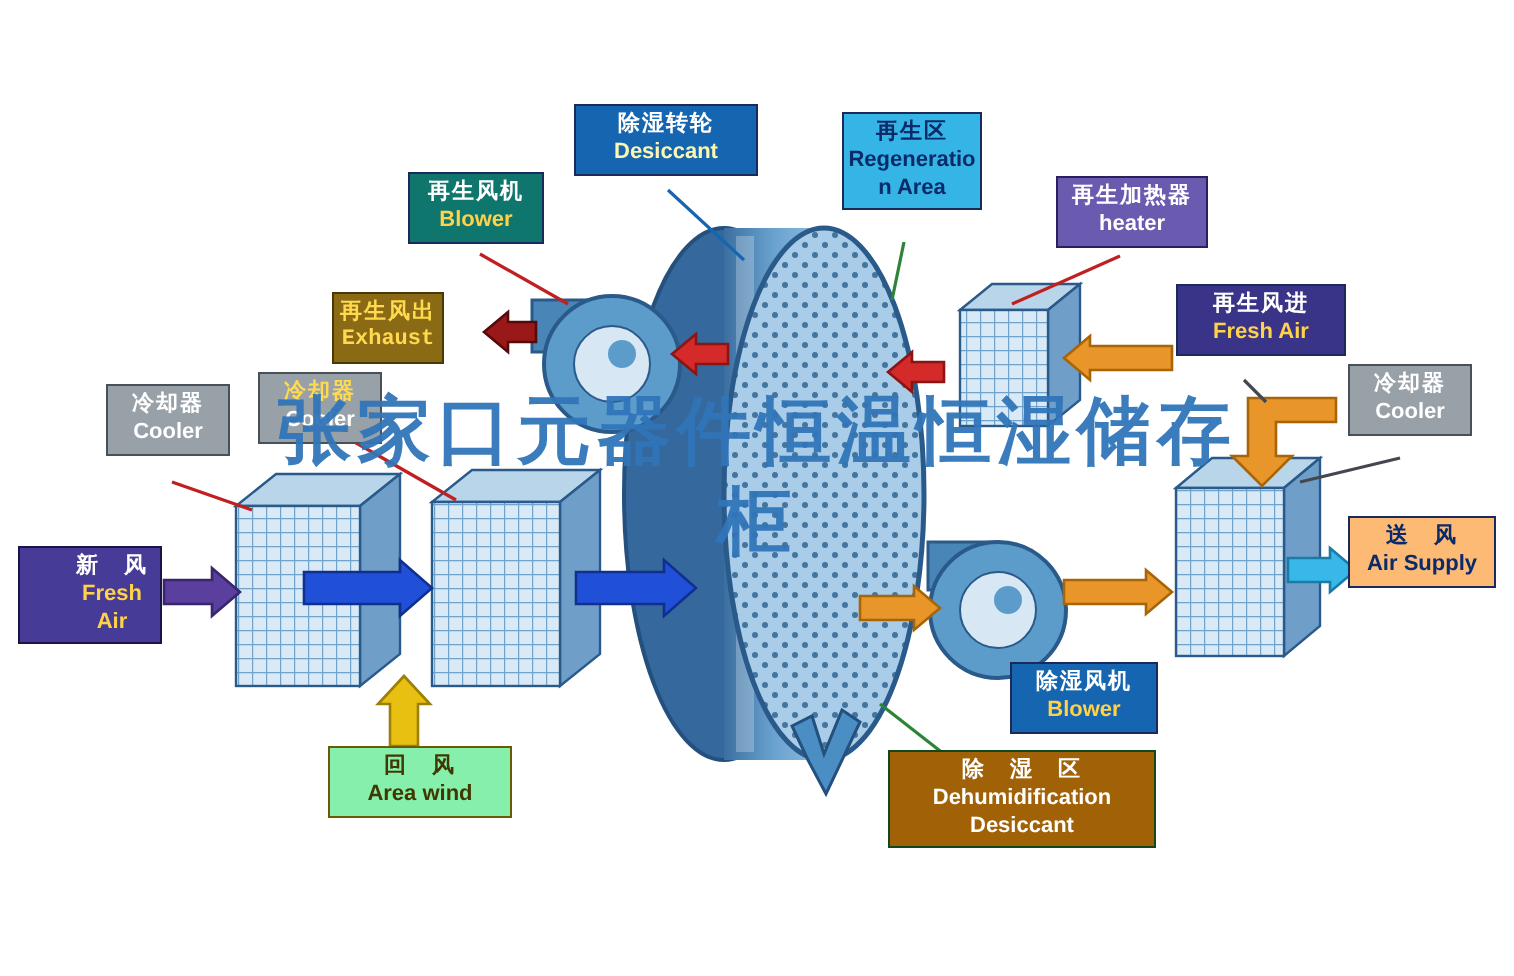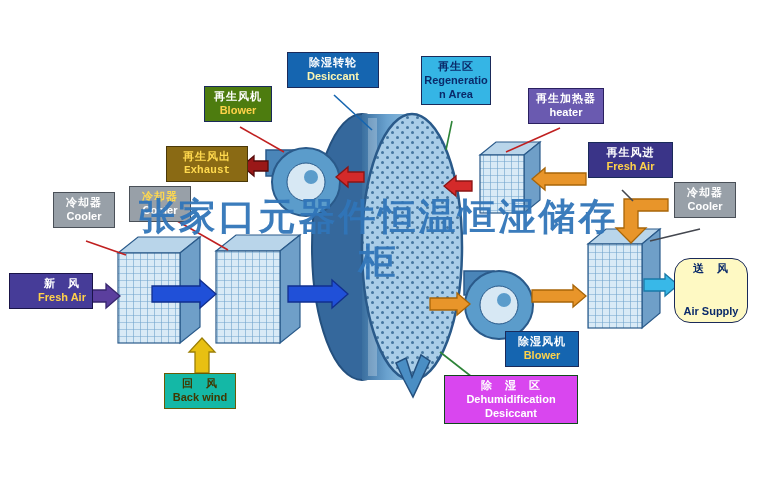--- a/index.html
+++ b/index.html
@@ -103,41 +103,41 @@
       <line x1="452" y1="121" x2="446" y2="150" stroke="#2d8438"></line>
       <line x1="560" y1="128" x2="506" y2="152" stroke="#c02020"></line>
       <line x1="700" y1="229" x2="650" y2="241" stroke="#44474f"></line>
       <line x1="622" y1="190" x2="633" y2="201" stroke="#44474f"></line>
       <line x1="472" y1="377" x2="440" y2="352" stroke="#2d8438"></line>
     </g>
 
     <path d="M396,363 L406,358 L412,377 L421,355 L430,361 L413,397 L404,380 Z" fill="#4a8ec4" stroke="#24507e" stroke-width="1.5"></path>
   </svg>
 
-  <div class="lbl" style="left:204px;top:86px;width:68px;background:#4d7c0f;">
+  <div class="lbl" style="left:204px;top:86px;width:68px;background:#0f766e;">
     <div class="zh" style="color:#ffffff;">再生风机</div>
     <div class="en" style="color:#ffd24a;">Blower</div>
   </div>
 
   <div class="lbl" style="left:287px;top:52px;width:92px;background:#1565b0;">
     <div class="zh" style="color:#ffffff;">除湿转轮</div>
     <div class="en" style="color:#fdf6b2;text-align:center;">Desiccant</div>
   </div>
 
   <div class="lbl" style="left:528px;top:88px;width:76px;background:#6a5ab0;border-color:#2a2060;">
     <div class="zh" style="color:#ffffff;">再生加热器</div>
     <div class="en" style="color:#ffffff;">heater</div>
   </div>
 
   <div class="lbl" style="left:421px;top:56px;width:70px;background:#35b5e5;">
     <div class="zh" style="color:#0a2a6a;">再生区</div>
     <div class="en wrap" style="color:#0a2a6a;">Regeneration Area</div>
   </div>
 
-  <div class="lbl" style="left:166px;top:146px;width:82px;background:#8a6a14;border-color:#4a3808;">
+  <div class="lbl" style="left:166px;top:146px;width:56px;background:#8a6a14;border-color:#4a3808;">
     <div class="zh" style="color:#ffd94e;">再生风出</div>
     <div class="en" style="color:#ffd94e;font-family:Liberation Mono, monospace;">Exhaust</div>
   </div>
 
   <div class="lbl" style="left:588px;top:142px;width:85px;background:#3a3488;">
     <div class="zh" style="color:#ffffff;">再生风进</div>
     <div class="en" style="color:#ffd24a;">Fresh Air</div>
   </div>
 
   <div class="lbl" style="left:53px;top:192px;width:62px;background:#98a0a8;border-color:#4a5058;">
@@ -148,41 +148,41 @@
   <div class="lbl" style="left:129px;top:186px;width:62px;background:#98a0a8;border-color:#4a5058;">
     <div class="zh" style="color:#ffd94e;">冷却器</div>
     <div class="en" style="color:#ffffff;">Cooler</div>
   </div>
 
   <div class="lbl" style="left:674px;top:182px;width:62px;background:#98a0a8;border-color:#4a5058;">
     <div class="zh" style="color:#ffffff;">冷却器</div>
     <div class="en" style="color:#ffffff;">Cooler</div>
   </div>
 
-  <div class="lbl" style="left:9px;top:273px;width:84px;background:#463c98;border-color:#1a1448;padding-left:24px;">
+  <div class="lbl" style="left:9px;top:273px;width:72px;background:#463c98;border-color:#1a1448;padding-left:24px;">
     <div class="zh" style="color:#ffffff;">新　风</div>
     <div class="en" style="color:#ffd24a;">Fresh Air</div>
   </div>
 
-  <div class="lbl" style="left:674px;top:258px;width:74px;background:#fef9c3;border-radius:16px;">
+  <div class="lbl" style="left:674px;top:258px;width:74px;background:#fdba74;">
     <div class="zh" style="color:#0a2a6a;">送　风</div>
-    <div class="en" style="color:#0a2a6a;margin-top:29px;">Air Supply</div>
+    <div class="en" style="color:#0a2a6a;">Air Supply</div>
   </div>
 
-  <div class="lbl" style="left:164px;top:373px;width:72px;background:#14b8a6;border-color:#6a5a04;">
+  <div class="lbl" style="left:164px;top:373px;width:92px;background:#86efac;border-color:#6a5a04;">
     <div class="zh" style="color:#403800;">回　风</div>
-    <div class="en" style="color:#403800;">Back wind</div>
+    <div class="en" style="color:#403800;">Area wind</div>
   </div>
 
   <div class="lbl" style="left:493px;top:331px;width:74px;background:#1565b0;margin-left:12px;">
     <div class="zh" style="color:#ffffff;">除湿风机</div>
     <div class="en" style="color:#ffd24a;">Blower</div>
   </div>
 
-  <div class="lbl" style="left:444px;top:375px;width:134px;background:#d946ef;border-color:#10491c;">
+  <div class="lbl" style="left:444px;top:375px;width:134px;background:#a16207;border-color:#10491c;">
     <div class="zh" style="color:#ffffff;">除　湿　区</div>
     <div class="en" style="color:#ffffff;">Dehumidification Desiccant</div>
   </div>
 
   <div class="watermark">
     <div>张家口元器件恒温恒湿储存</div>
     <div>柜</div>
   </div>
 
 </div>

